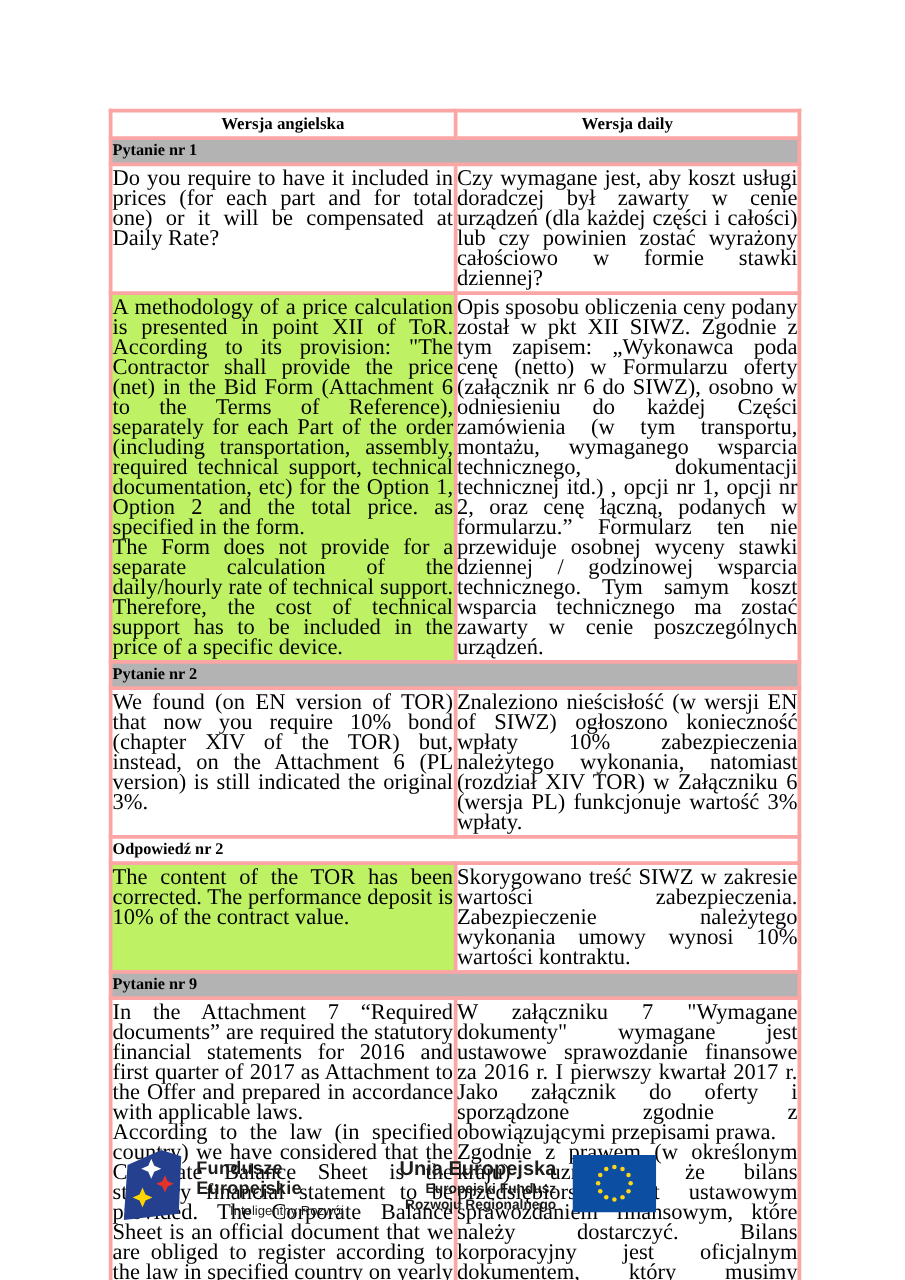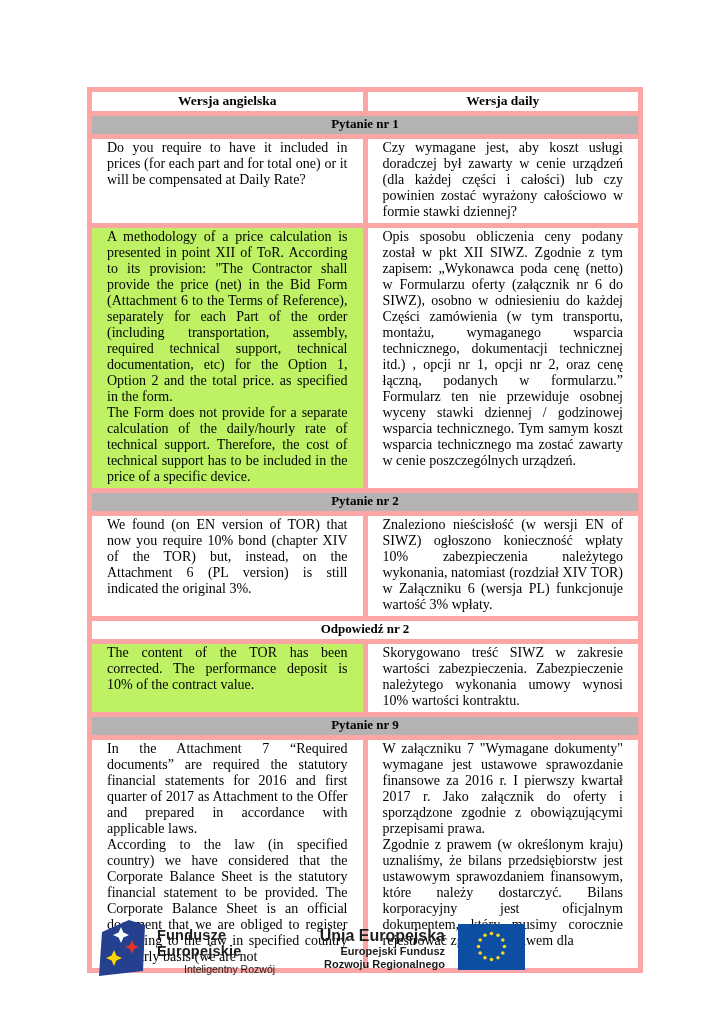--- a/index.html
+++ b/index.html
@@ -5,37 +5,37 @@
   * { margin:0; padding:0; box-sizing:border-box; }
   html,body { width:724px; height:1024px; background:#ffffff; overflow:hidden; }
   body { position:relative; font-family:"Liberation Serif", serif; color:#000; }
 
   .qa-table {
     position:absolute; left:87px; top:87px; width:551px;
     border-collapse:collapse; table-layout:fixed;
   }
   .qa-table col { width:275.5px; }
   .qa-table td {
-    border:5px solid #fca5a5;
+    border:3px solid #fca5a5;
     vertical-align:top;
   }
   .col-header td {
     text-align:center; font-weight:bold; font-size:13.5px;
     padding:1px 2px 2px; background:#ffffff;
   }
   .section-row td {
-    text-align:center; font-weight:bold; font-size:13px;
-    padding:0 12px 2px;
+    text-align:left; font-weight:bold; font-size:13px;
+    padding:0 0 2px;
     margin-top:40px;
   }
   .section-row.gray td { background:#b3b3b3; }
   .section-row.white td { background:#ffffff; }
   .content-row td {
-    font-size:14px; line-height:16px; text-align:justify;
-    padding:1px 15px 3px; background:#ffffff;
+    font-size:18px; line-height:16px; text-align:justify;
+    padding:1px 0 3px; background:#ffffff;
   }
   .content-row td.green { background:#bef264; }
   .content-row p { margin:0; }
 
   .footer { position:absolute; left:0; top:916px; width:612px; height:85px; }
   .fe-logo { position:absolute; left:99px; top:4px; display:flex; align-items:flex-start; }
   .fe-flag { display:block; }
   .fe-text { font-family:"Liberation Sans", sans-serif; margin-left:11px; padding-top:7px; }
   .fe-title { font-weight:bold; font-size:14.5px; line-height:16px; color:#1d1d1b; letter-spacing:0.2px; }
   .fe-sub { font-size:10.5px; line-height:12px; color:#1d1d1b; margin-top:4px;margin-left:27px; }

